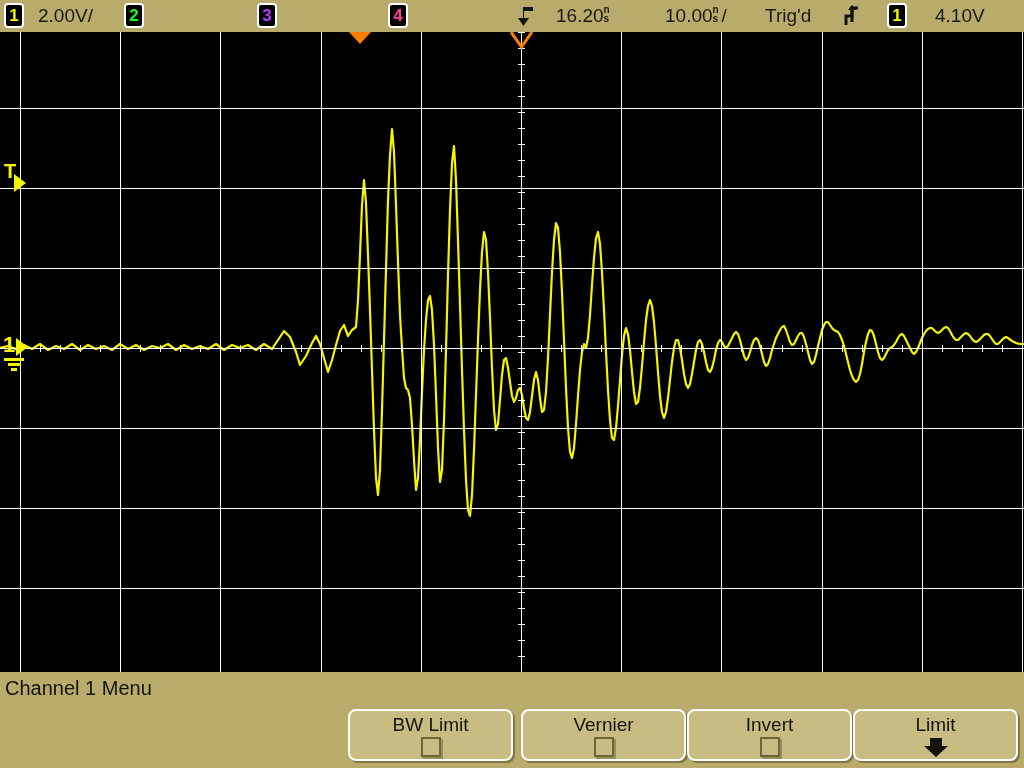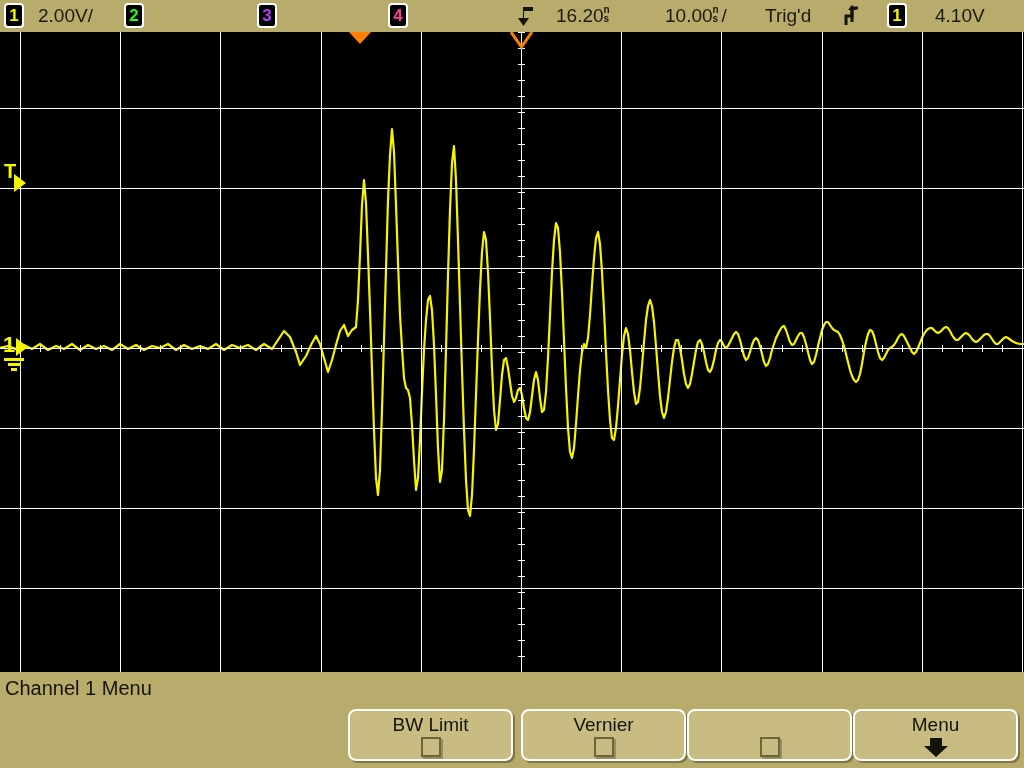--- a/index.html
+++ b/index.html
@@ -230,23 +230,24 @@
     <div id="menuTitle">Channel 1  Menu</div>
       <div class="skey" style="left: 348px; width: 165px;">
         <div class="skLabel">BW Limit</div>
         <div class="cbox"></div>
       </div>
       <div class="skey" style="left: 521px; width: 165px;">
         <div class="skLabel">Vernier</div>
         <div class="cbox"></div>
       </div>
       <div class="skey" style="left: 687px; width: 165px;">
+        <div class="skLabel">Invert</div>
         <div class="cbox"></div>
       </div>
       <div class="skey" style="left: 853px; width: 165px;">
-        <div class="skLabel">Menu</div>
+        <div class="skLabel">Limit</div>
         <div class="downarrow"><svg width="28" height="22" viewBox="0 0 28 22">
             <path d="M8 2 H20 V10 H26 L14 21 L2 10 H8 Z" fill="#14140c"></path>
           </svg></div>
       </div>
     </div>
 
 </div>
 
 </body></html>

